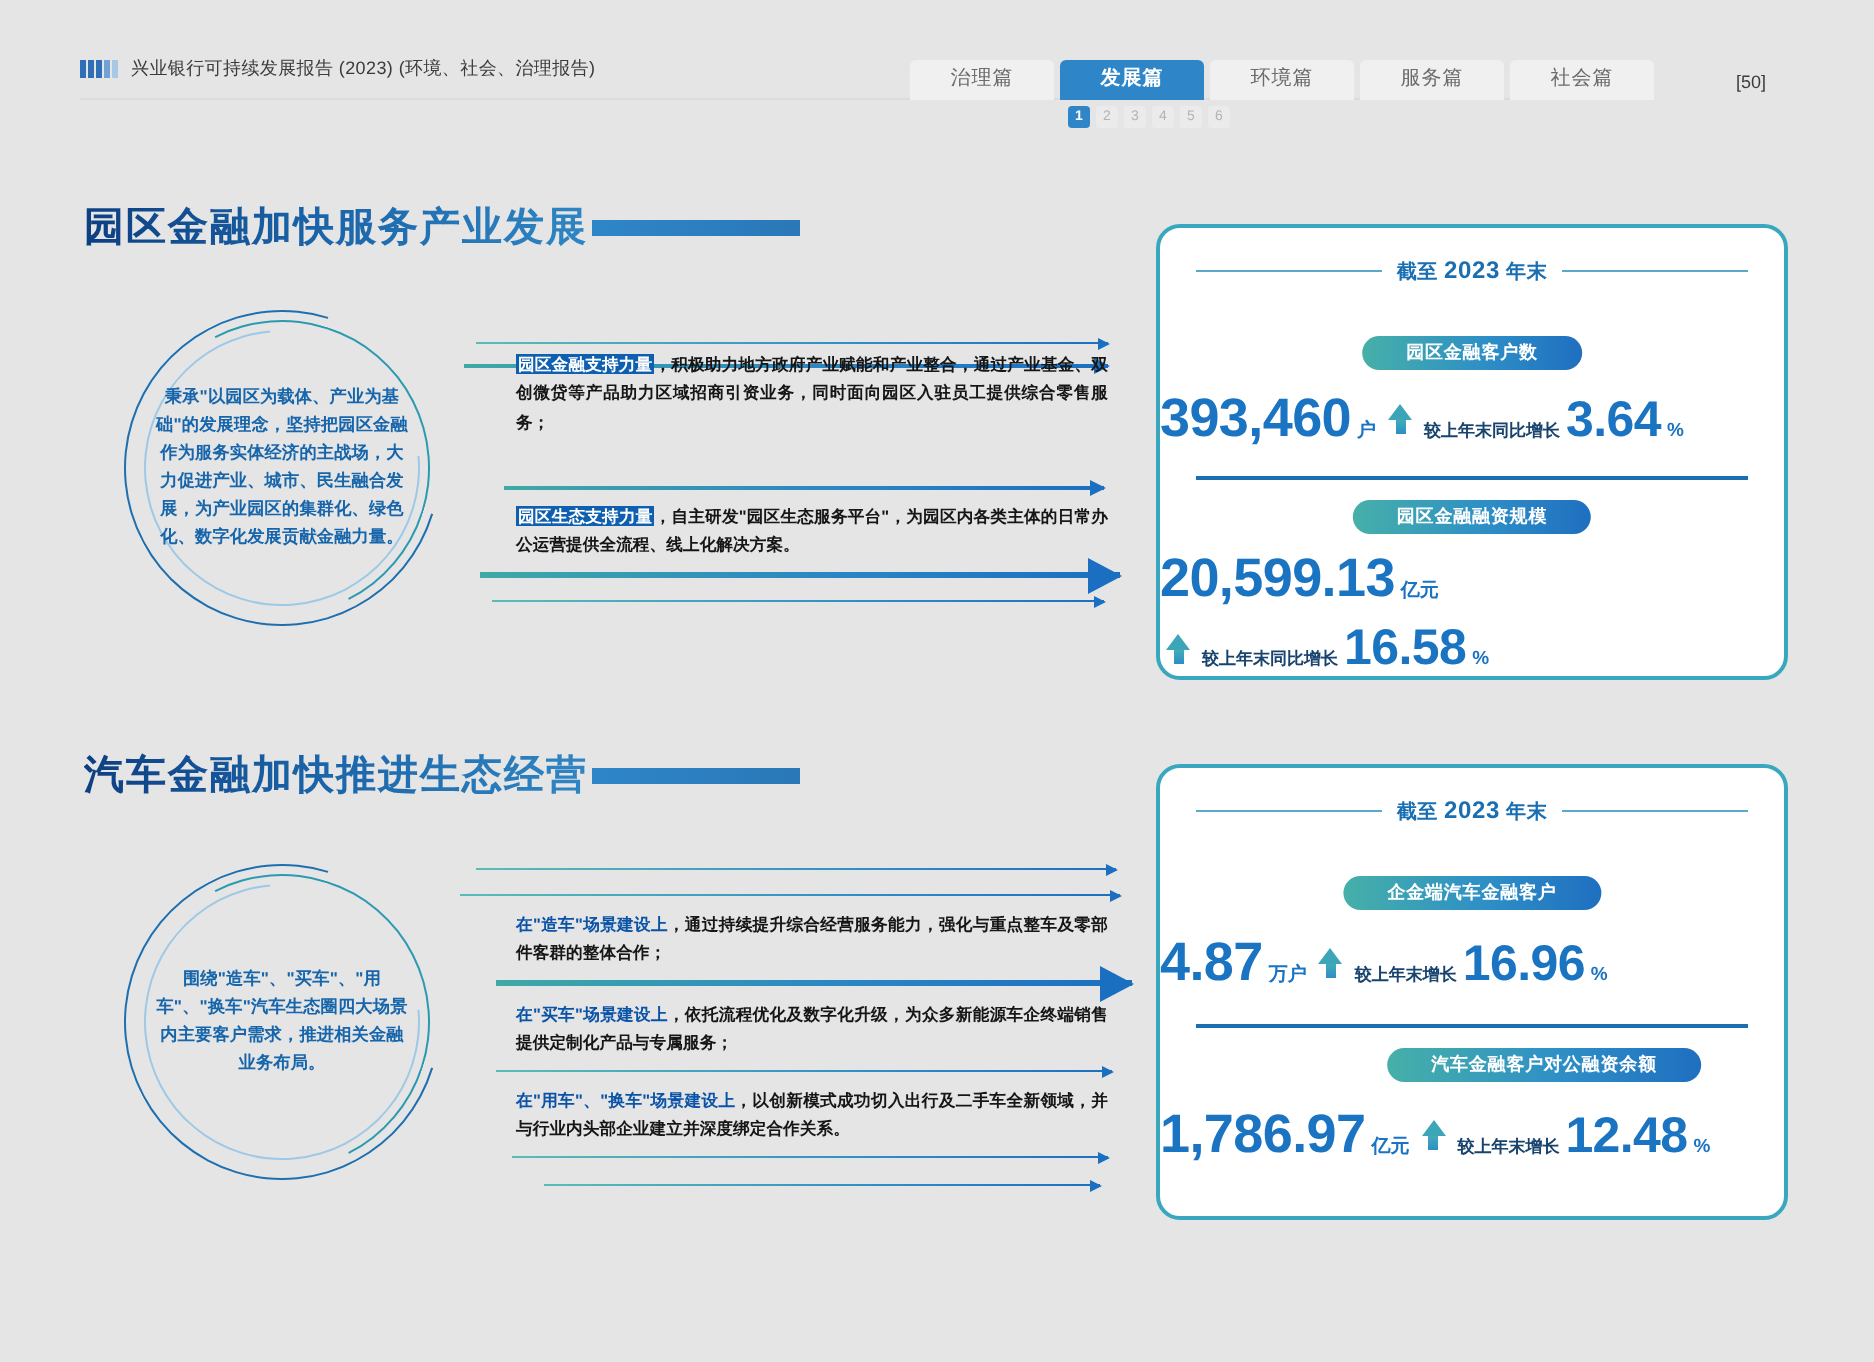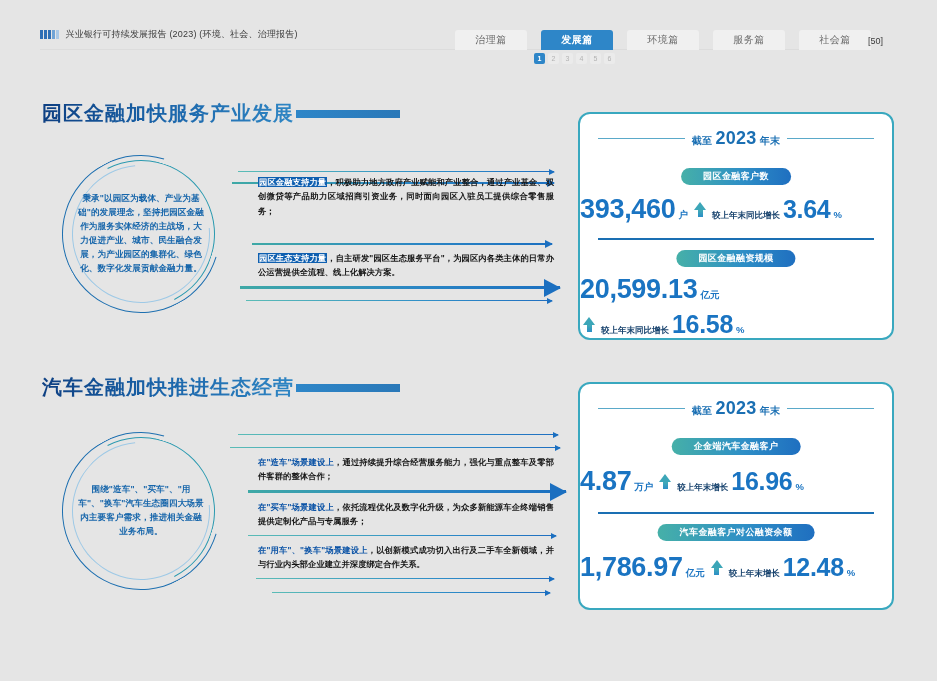--- a/index.html
+++ b/index.html
@@ -14,21 +14,21 @@
   
   .header { position:absolute; left:0; top:0; width:937px; height:62px; }
   .hdr-rule { position:absolute; left:40px; top:49px; width:760px; height:1px; background:#dcdcdc; }
   .hdr-left { position:absolute; left:40px; top:28px; display:flex; align-items:center; gap:7px; }
   .bars { display:flex; align-items:flex-end; gap:1.5px; height:9px; }
   .bars i { display:block; width:2.5px; height:9px; background:#2f6fb5; }
   .bars i:nth-child(4){ background:#6fa3d6; }
   .bars i:nth-child(5){ background:#a9c8e6; }
   .hdr-title { font-size:9px; color:#3b3b3b; letter-spacing:.2px; white-space:nowrap; }
 
-  .tabs { position:absolute; left:455px; top:30px; display:flex; gap:14px; }
+  .tabs { position:absolute; left:455px; top:30px; display:flex; gap:3px; }
   .tab {
     width:72px; height:20px; line-height:20px; text-align:center;
     font-size:10px; color:#6b6b6b; background:#f0f0f0;
     border-radius:3px 3px 0 0; letter-spacing:.5px;
   }
   .tab.active { background:#2e86c8; color:#ffffff; font-weight:bold; }
 
   .pager { position:absolute; left:534px; top:53px; display:flex; gap:3px; }
   .pg {
     width:11px; height:11px; line-height:11px; text-align:center;
@@ -105,21 +105,21 @@
   .card {
     position:absolute; border:2px solid #39a8bf; border-radius:12px;
     background:#ffffff;
   }
   .card-head {
     position:absolute; left:18px; right:18px; top:14px;
     display:flex; align-items:center; gap:7px;
   }
   .card-head .ln { flex:1; height:1px; background:#5aa9c9; }
   .card-head .txt { font-size:10px; font-weight:bold; color:#1a6fb3; white-space:nowrap; letter-spacing:.3px; }
-  .card-head .txt .yr { font-size:18px; }
+  .card-head .txt .yr { font-size:12px; }
 
   .divider { position:absolute; left:18px; right:18px; height:1.5px; background:#1a6fb3; }
 
   .pill {
     position:absolute; left:50%; transform:translateX(-50%);
     height:17px; line-height:17px; padding:0 22px; border-radius:9px;
     background:linear-gradient(90deg,#46b0a8 0%, #2e8fc6 55%, #1f6fc0 100%);
     color:#fff; font-size:9px; font-weight:bold; white-space:nowrap; letter-spacing:.4px;
   }
 
@@ -321,21 +321,21 @@
       <span class="big">4.87</span>
       <span class="unit">万户</span>
       <span class="upicon"></span>
       <span class="growth-lbl">较上年末增长</span>
       <span class="growth-num">16.96</span>
       <span class="pct">%</span>
     </div>
 
     <div class="divider" style="top:128px;"></div>
 
-    <div class="pill" style="top:140px;">汽车金融客户对公融资余额</div>
+    <div class="pill" style="top:140px;margin-left:36px;">汽车金融客户对公融资余额</div>
     <div class="statrow" style="top:168px;">
       <span class="big">1,786.97</span>
       <span class="unit">亿元</span>
       <span class="upicon"></span>
       <span class="growth-lbl">较上年末增长</span>
       <span class="growth-num">12.48</span>
       <span class="pct">%</span>
     </div>
   </div>
 

